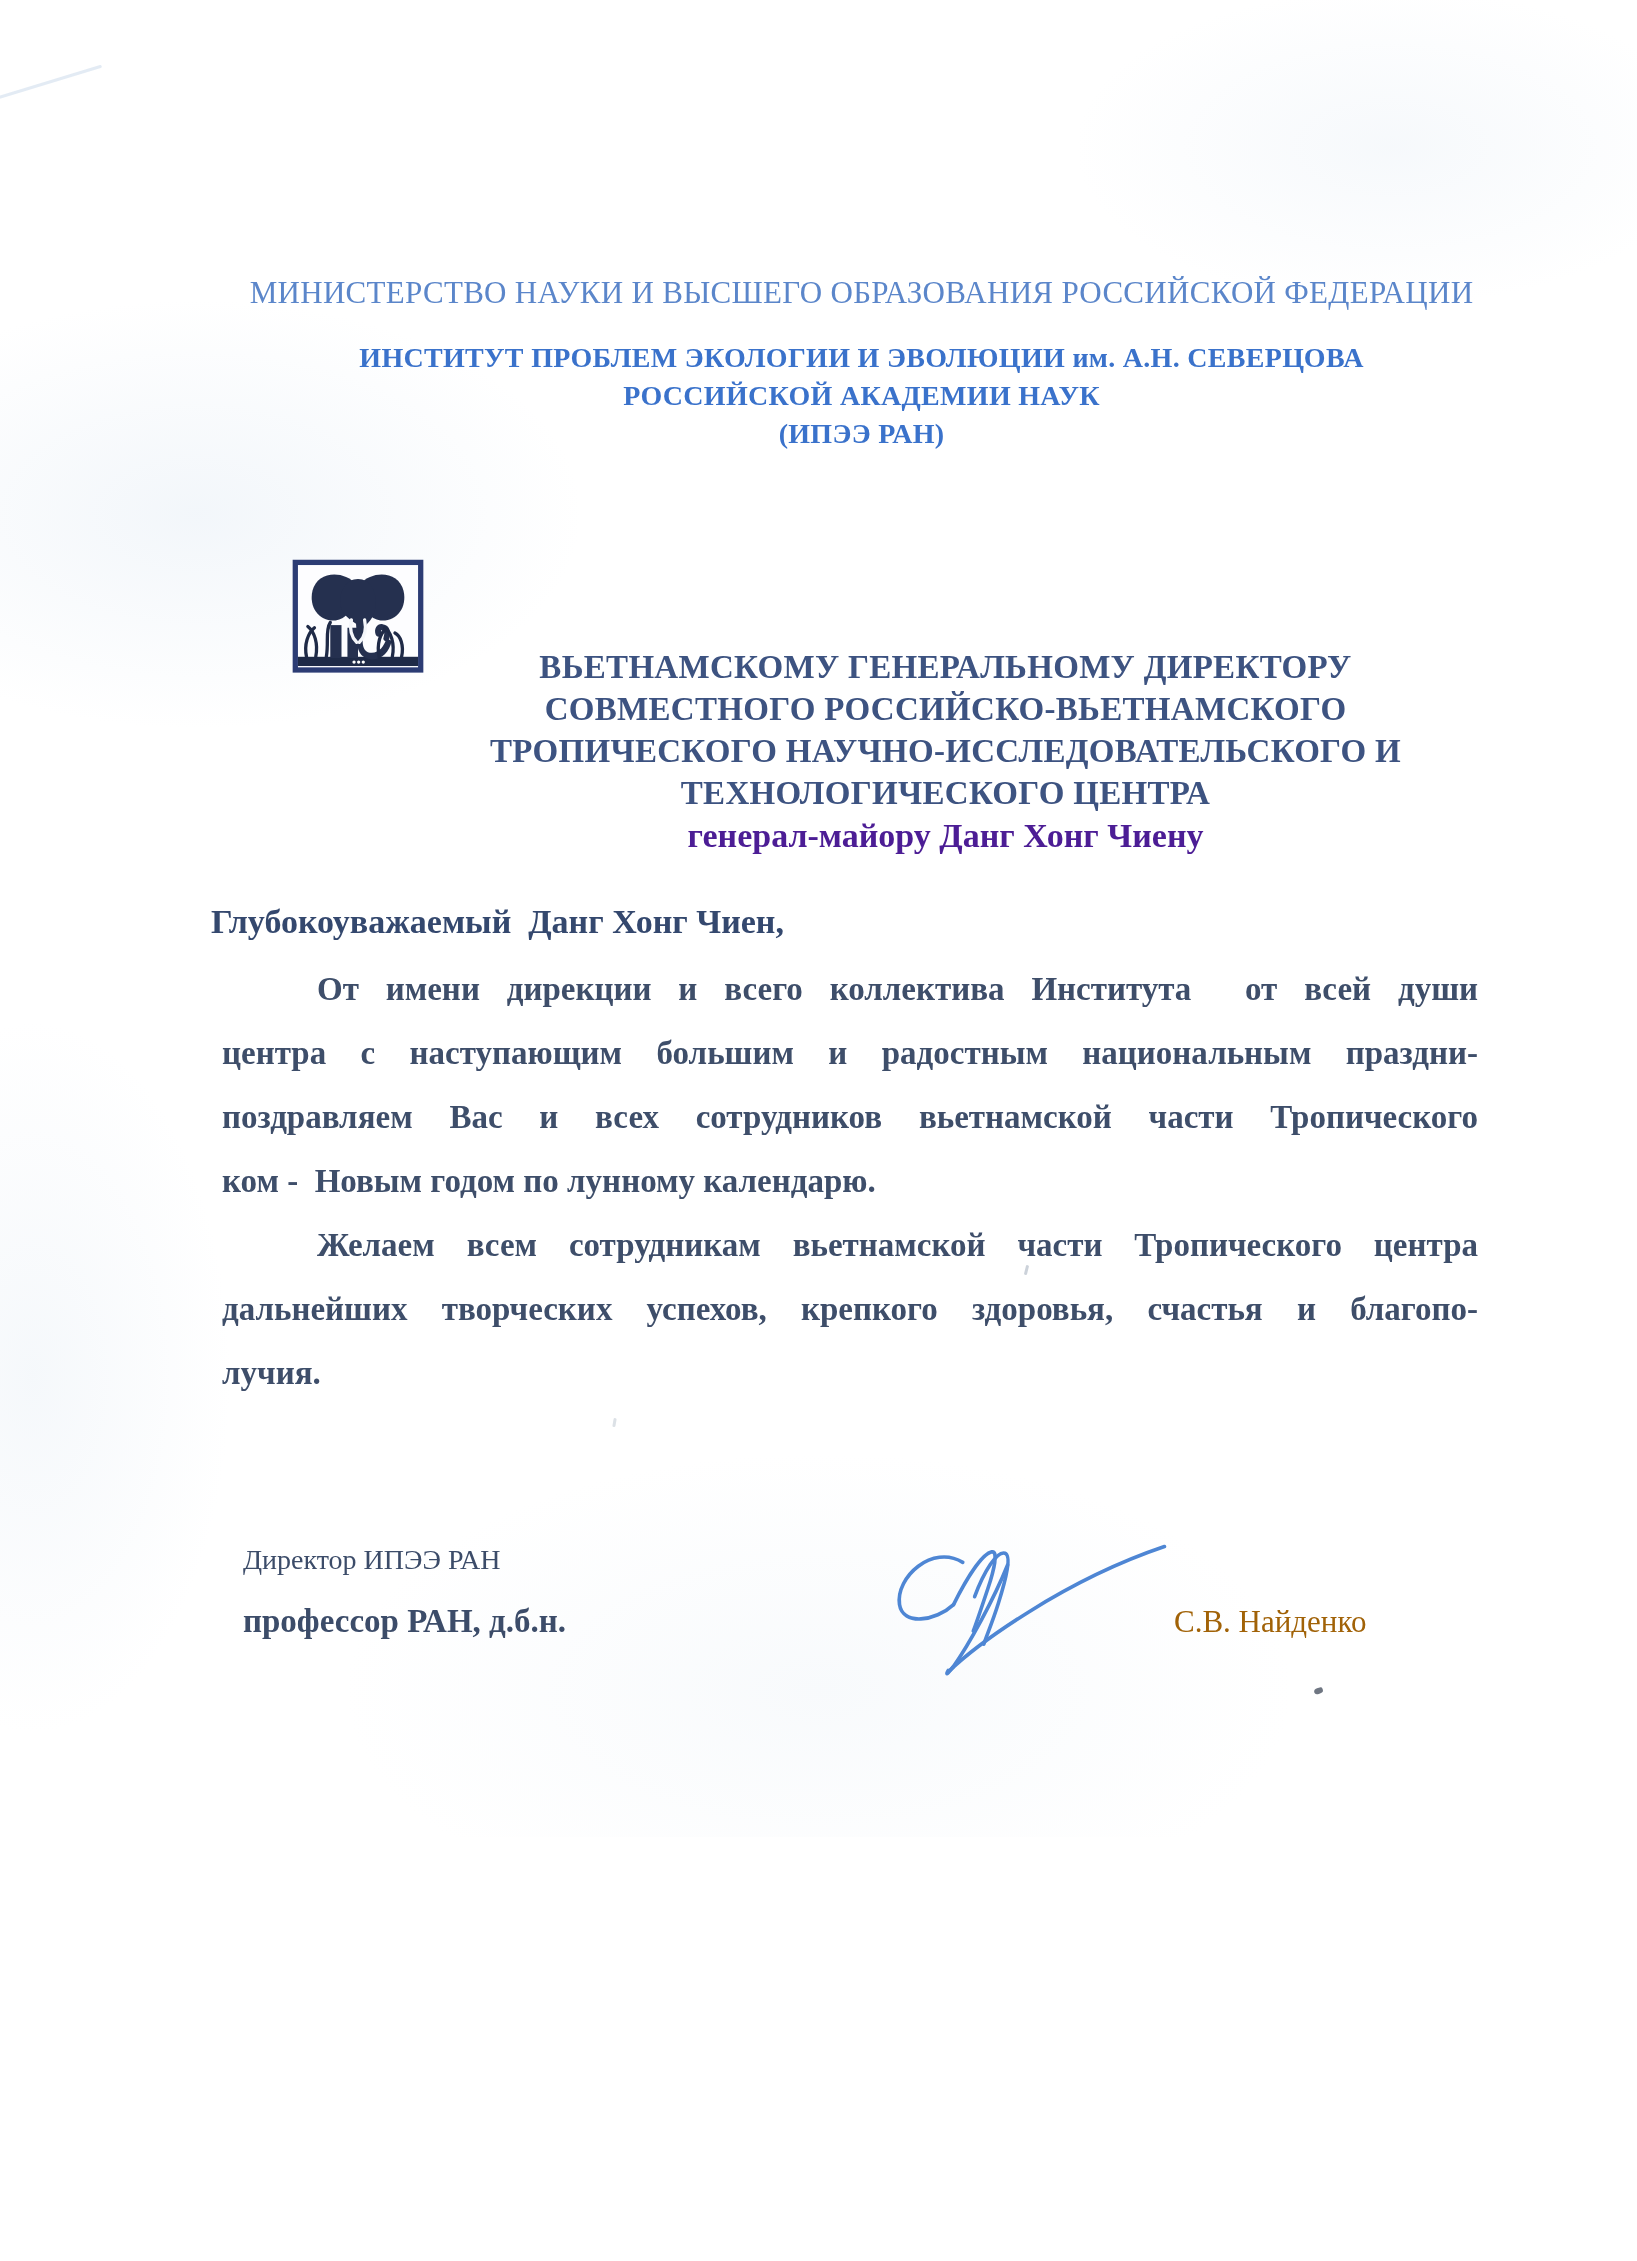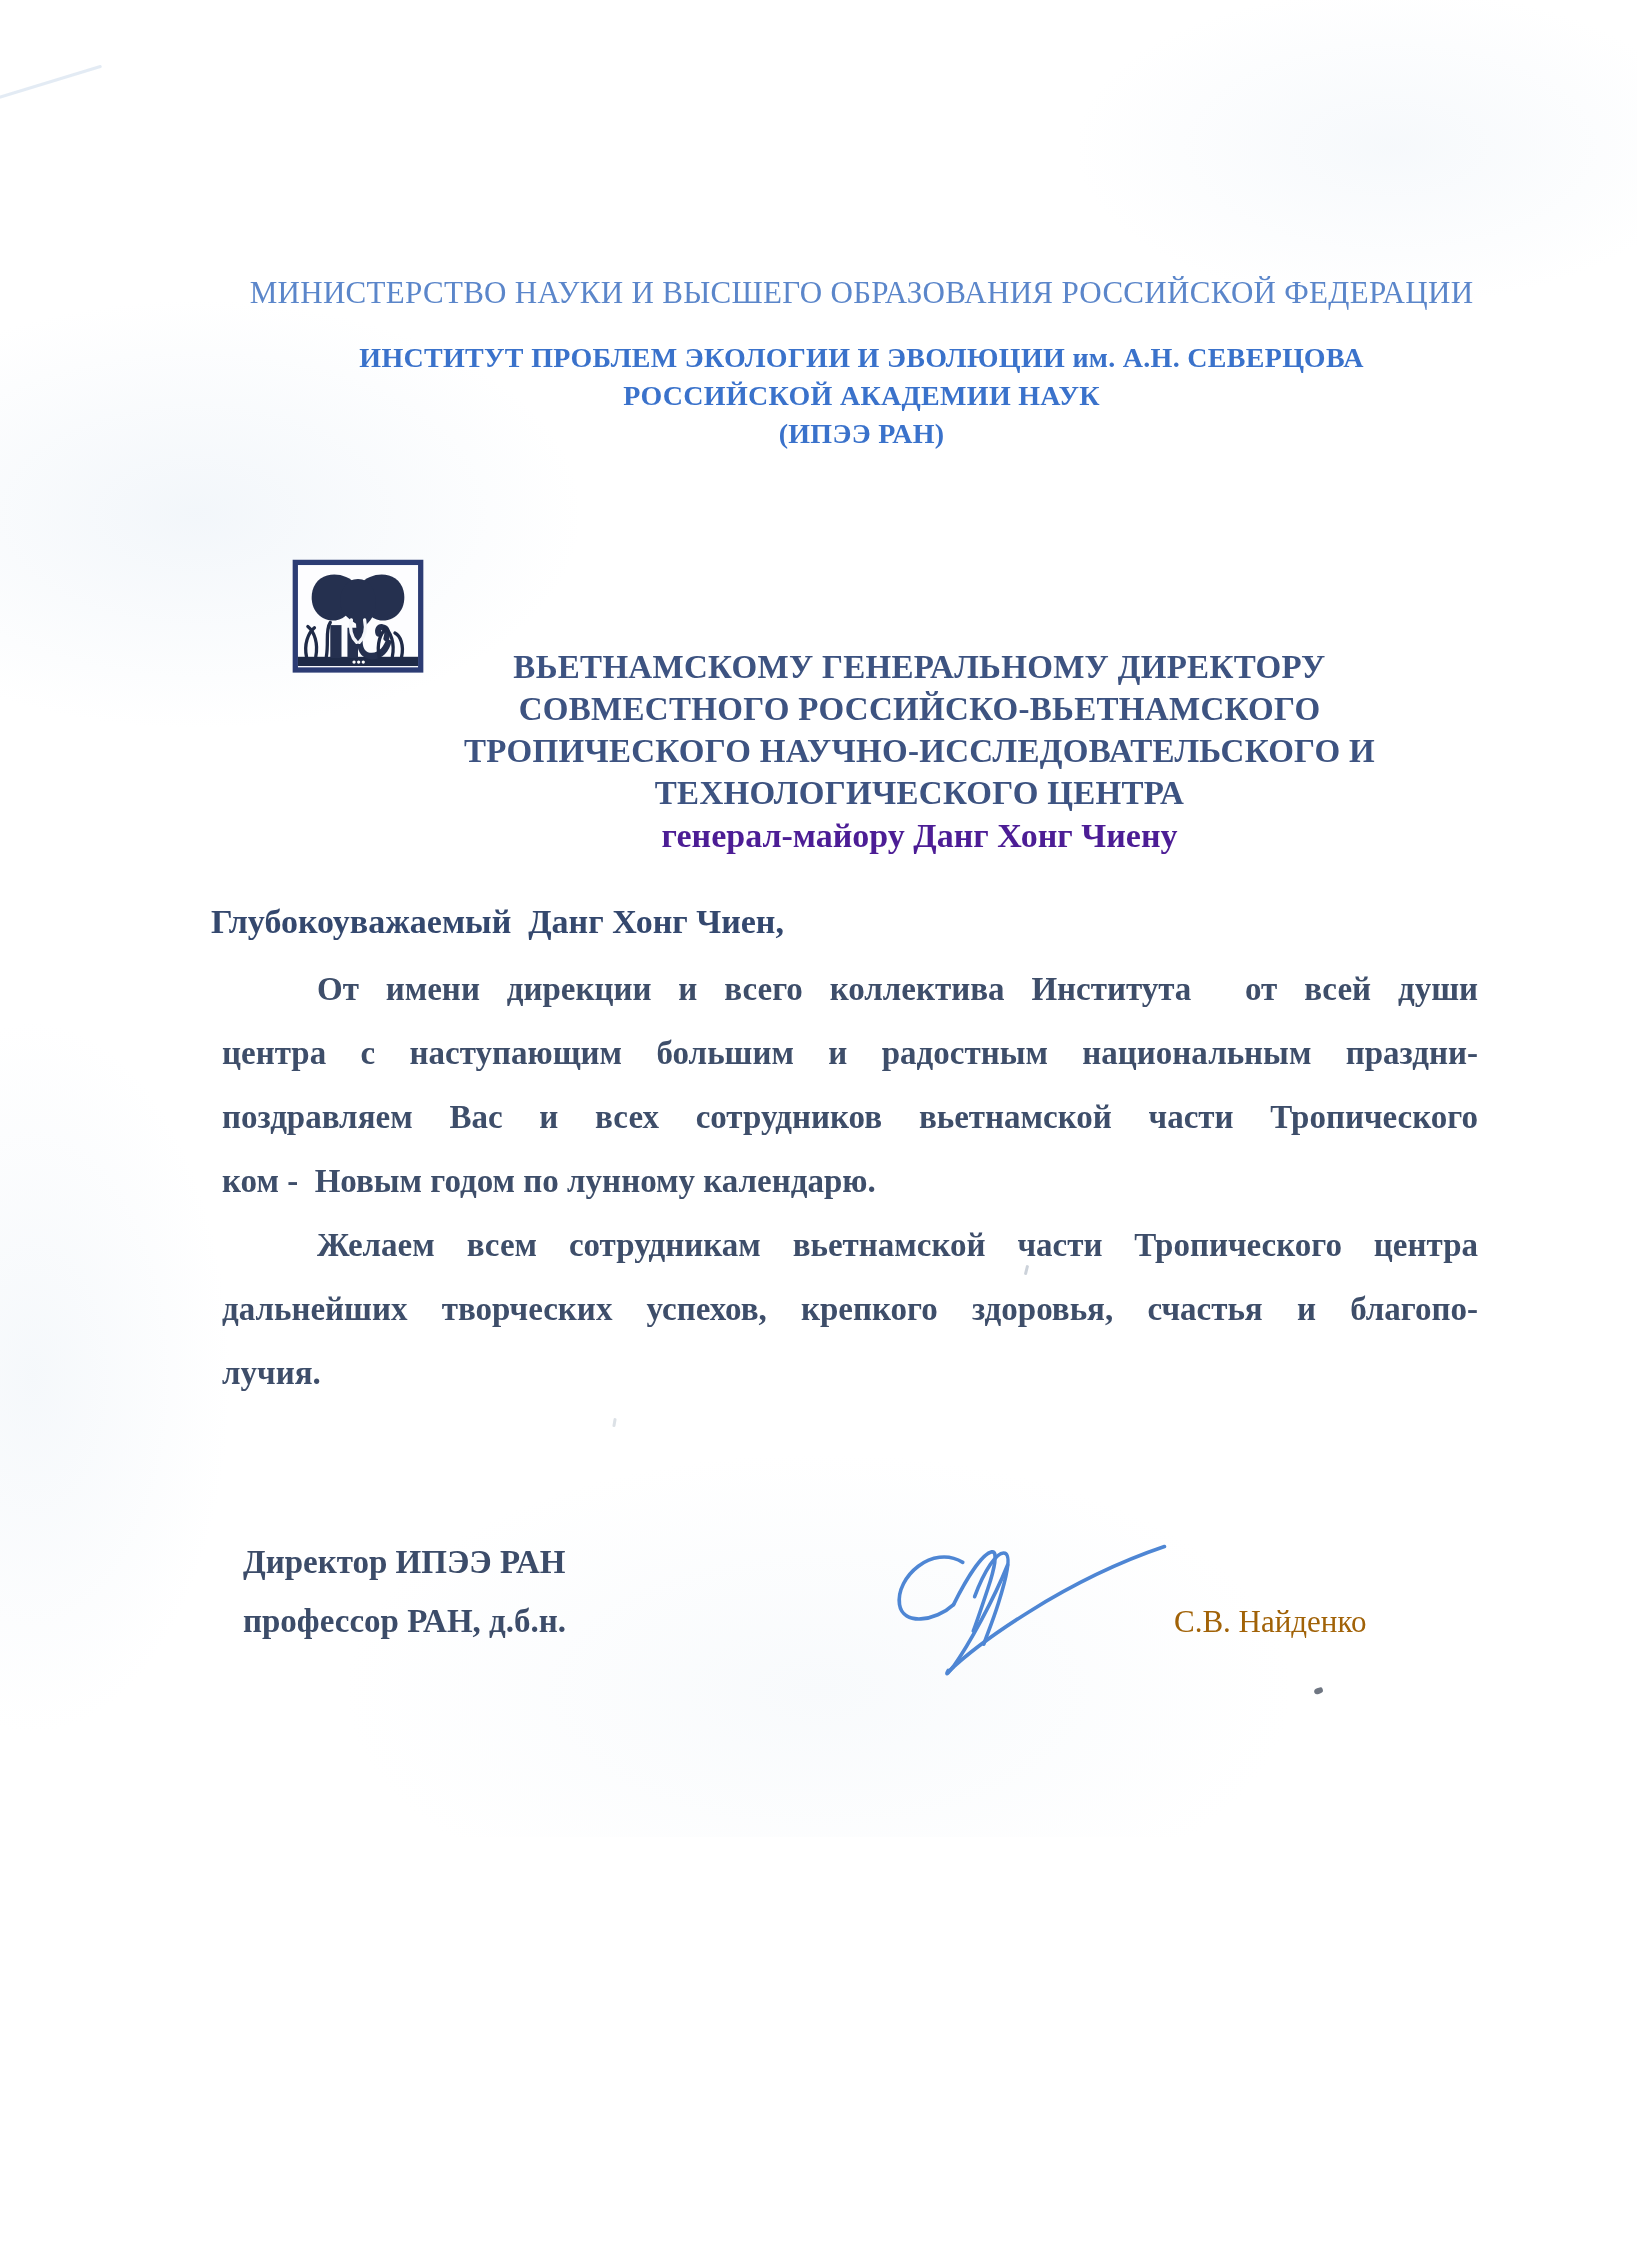--- a/index.html
+++ b/index.html
@@ -24,37 +24,37 @@
     text-align:center;font-size:31px;font-weight:400;letter-spacing:0.3px;
     color:#5b86ca;
   }
   .institution{
     position:absolute;top:339px;left:185px;width:1353px;
     text-align:center;font-size:28px;font-weight:700;line-height:38px;
     color:#3a72cb;letter-spacing:0.3px;
   }
   .logo{position:absolute;left:292px;top:559px;width:132px;height:119px;}
   .recipient{
-    position:absolute;top:646px;left:421px;width:997px;
+    position:absolute;top:646px;left:447px;width:997px;
     text-align:center;color:#3d5381;
   }
   .recipient .caps{font-size:33px;font-weight:700;line-height:42px;letter-spacing:0.3px;}
   .recipient .addressee{font-size:34px;font-weight:700;line-height:44px;color:#4c1d95;}
   .salutation{
     position:absolute;top:903px;left:211px;width:1248px;
     text-align:left;font-size:34px;font-weight:700;color:#34486e;
   }
   .body-block{position:absolute;top:957px;left:222px;width:1256px;color:#3e4e6a;}
   .body-line{
     height:64px;line-height:64px;font-size:33px;font-weight:700;
     text-align:justify;text-align-last:justify;white-space:normal;
   }
   .body-line.nojust{text-align:left;text-align-last:left;}
   .body-line.indent{padding-left:95px;}
-  .sig-label1{position:absolute;left:243px;top:1544px;font-size:33px;font-weight:700;color:#3c4c69;}
+  .sig-label1{position:absolute;left:243px;top:1544px;font-size:28px;font-weight:400;color:#3c4c69;}
   .sig-label2{position:absolute;left:243px;top:1603px;font-size:33px;font-weight:700;color:#3c4c69;}
   .sig-name{position:absolute;left:1174px;top:1604px;font-size:31px;font-weight:400;color:#a16207;}
   .sig-svg{position:absolute;left:885px;top:1540px;width:290px;height:145px;}
   .speck{
     position:absolute;left:1314px;top:1688px;width:8.6px;height:6px;
     background:#565e6c;border-radius:60% 40% 50% 50%;transform:rotate(-18deg);opacity:.85;
   }
   .speck-2{position:absolute;left:1025px;top:1265px;width:2.6px;height:10px;background:#aab4c2;transform:rotate(14deg);opacity:.6;border-radius:1.3px;}
   .speck-3{position:absolute;left:613px;top:1418px;width:2.6px;height:9.2px;background:#c0c8d2;transform:rotate(10deg);opacity:.55;border-radius:1.3px;}
   .fold-line{position:absolute;left:-8px;top:81px;width:112px;height:2.6px;background:#d7e3f0;transform:rotate(-17deg);opacity:.7;border-radius:1.3px;}

